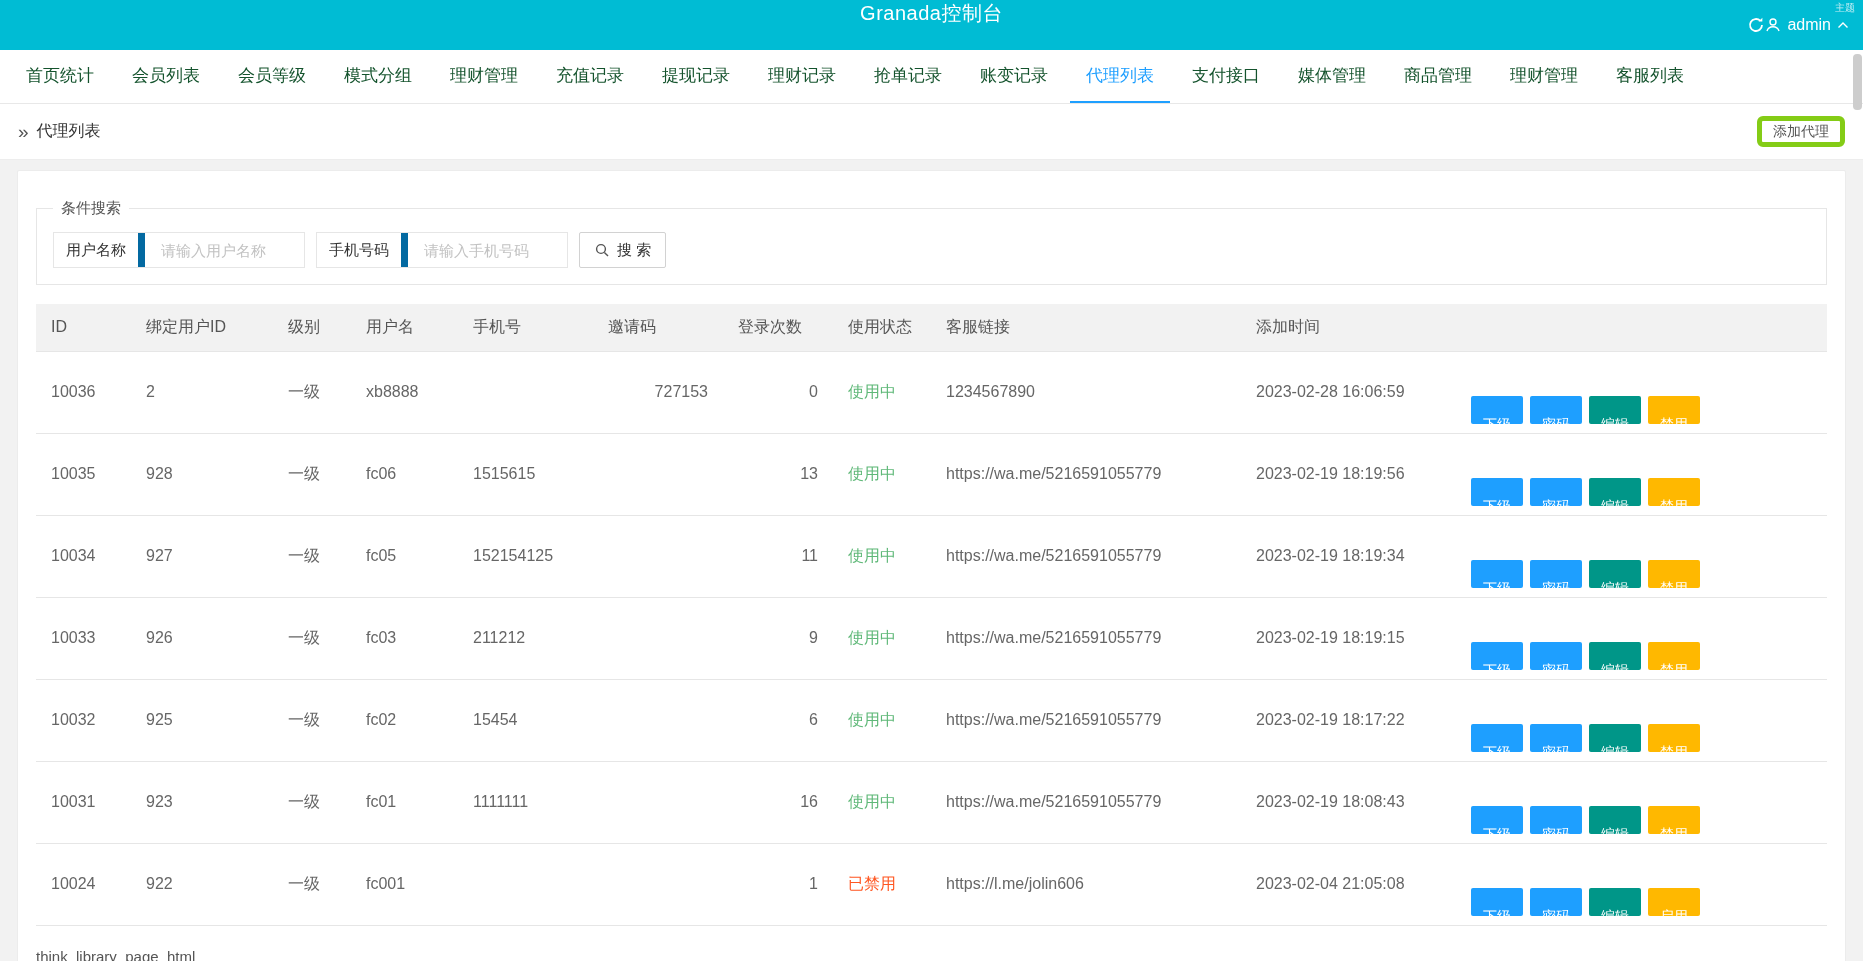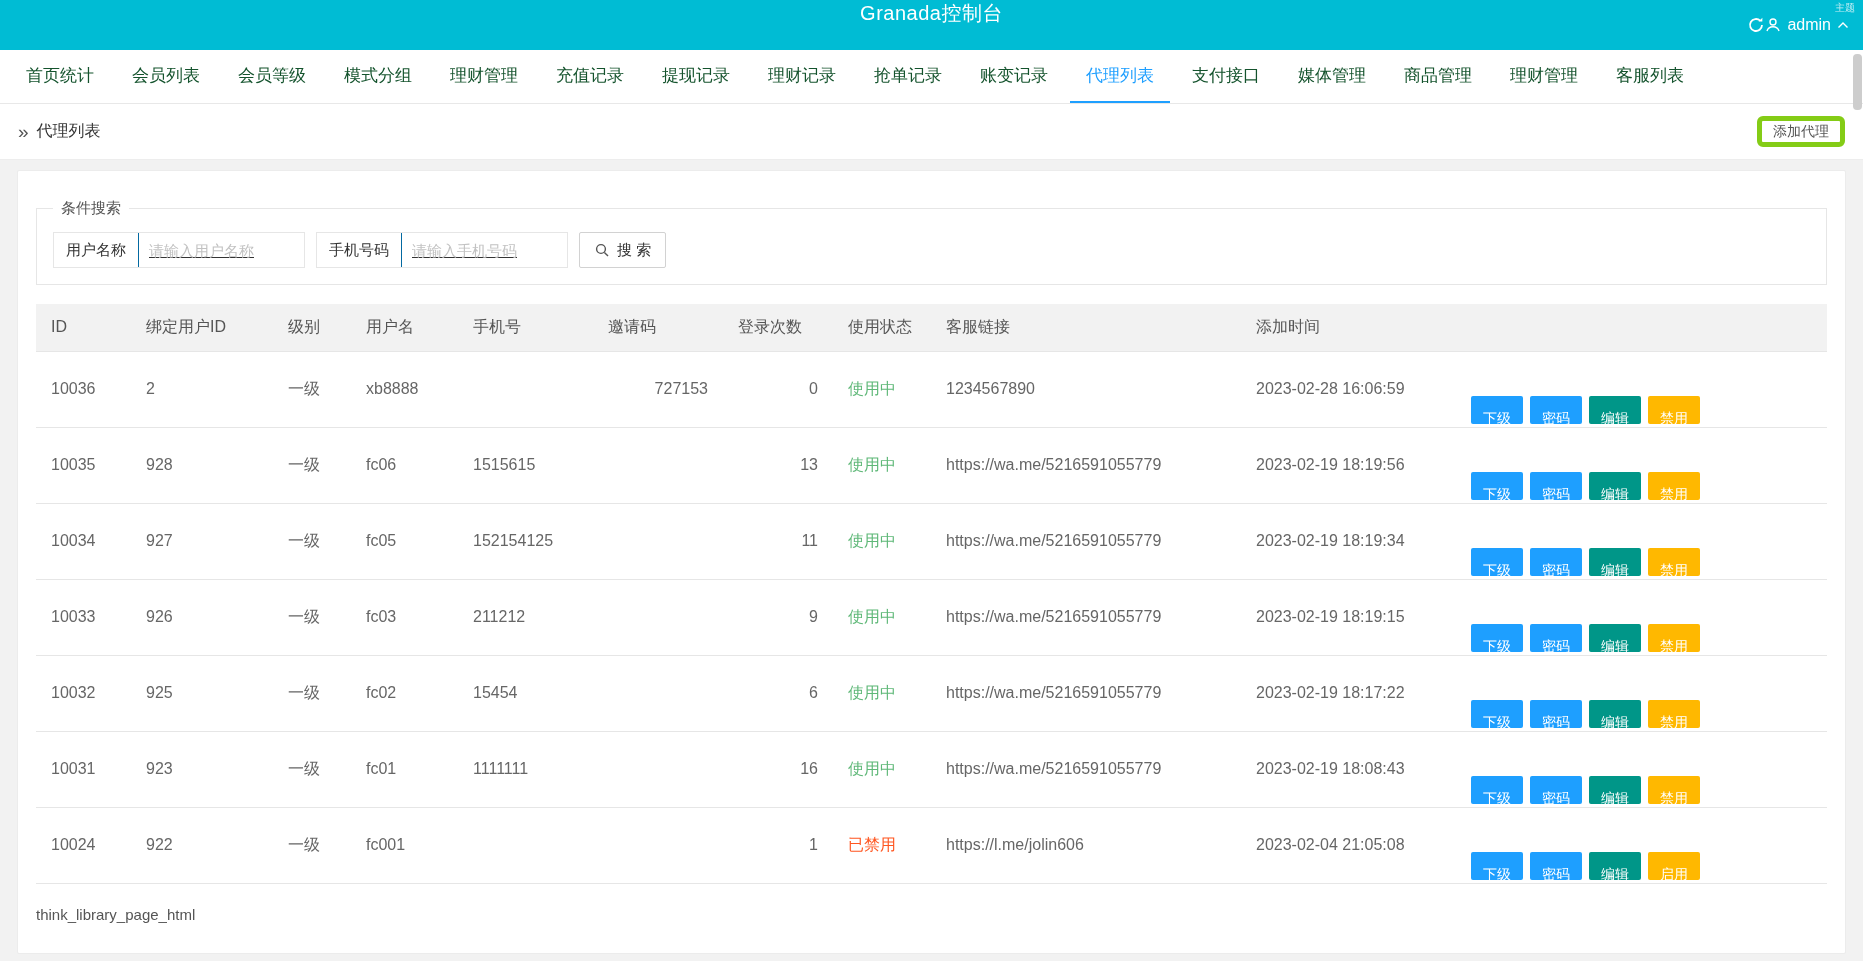--- a/index.html
+++ b/index.html
@@ -106,29 +106,28 @@
     height: 36px;
     background: #fff;
   }
   .search-label {
     font-size: 15px; color: #333;
     padding: 0 12px;
     white-space: nowrap;
   }
   .search-item input {
     border: none;
-    border-left: 1px solid #0369a1;
+    border-left: 7px solid #0369a1;
     outline: none;
     height: 34px;
     width: 166px;
-    padding: 0 10px;
+    padding: 0 16px;
     font-size: 15px;
     font-family: inherit;
     color: #333;
-    text-decoration: underline;
   }
   .search-item input::placeholder { color: #c2c2c2; }
   .search-btn {
     display: flex; align-items: center; gap: 7px;
     height: 36px;
     padding: 0 14px;
     background: #fff;
     border: 1px solid #d2d2d2;
     border-radius: 2px;
     font-size: 15px;
@@ -169,21 +168,21 @@
   td.col-login  { text-align: right; padding-right: 48px; }
   .status-active   { color: #5FB878; }
   .status-disabled { color: #FF5722; }
 
   .action-btn {
     border: none;
     border-radius: 2px;
     color: #fff;
     height: 28px;
     line-height: 28px;
-    padding: 8px 12px;
+    padding: 14px 12px;
     font-size: 14px;
     margin-right: 7px;
     cursor: pointer;
     font-family: inherit;
     margin-top: 44px;
   }
   .btn-blue   { background: #1E9FFF; }
   .btn-green  { background: #009688; }
   .btn-yellow { background: #FFB800; }
 

